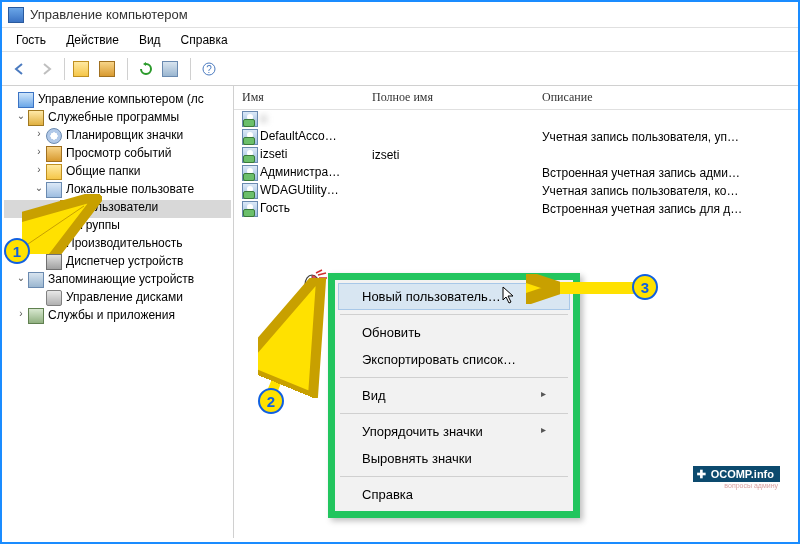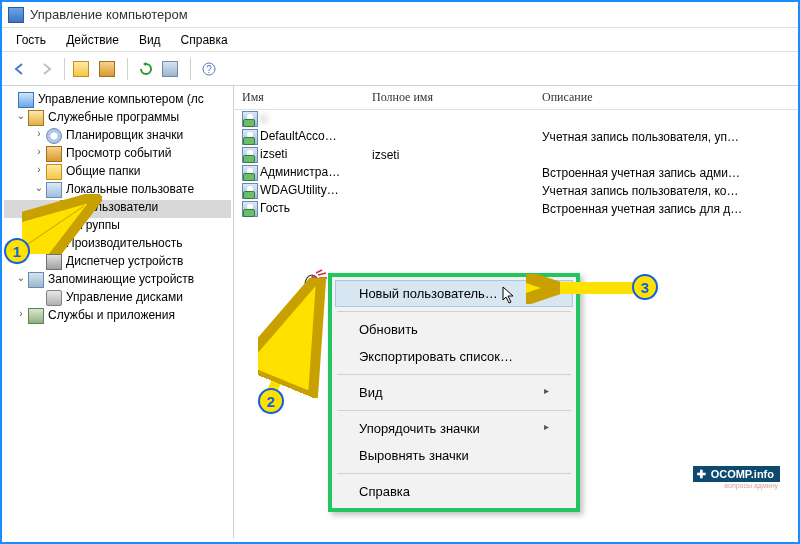--- a/index.html
+++ b/index.html
@@ -127,21 +127,21 @@
   .listrow div { padding: 0 8px; overflow:hidden; text-overflow:ellipsis; }
   .listrow .ic { width:16px;height:16px;display:inline-block;vertical-align:middle;margin-right:2px;}
   .blur { filter: blur(3px); color:#999; }
   
   .ctxmenu {
     position: absolute;
     left: 326px;
     top: 271px;
     width: 252px;
     background: #f2f2f2;
-    border: 4px solid #22c55e;
+    border: 7px solid #22c55e;
     box-shadow: 3px 3px 6px rgba(0,0,0,0.25);
     padding: 3px;
     z-index: 20;
   }
   .mitem {
     padding: 6px 24px;
     font-size: 13px;
     color:#000;
   }
   .mitem.hover { background:#d8e6f2; border:1px solid #a8c8e8; padding:5px 23px; }

